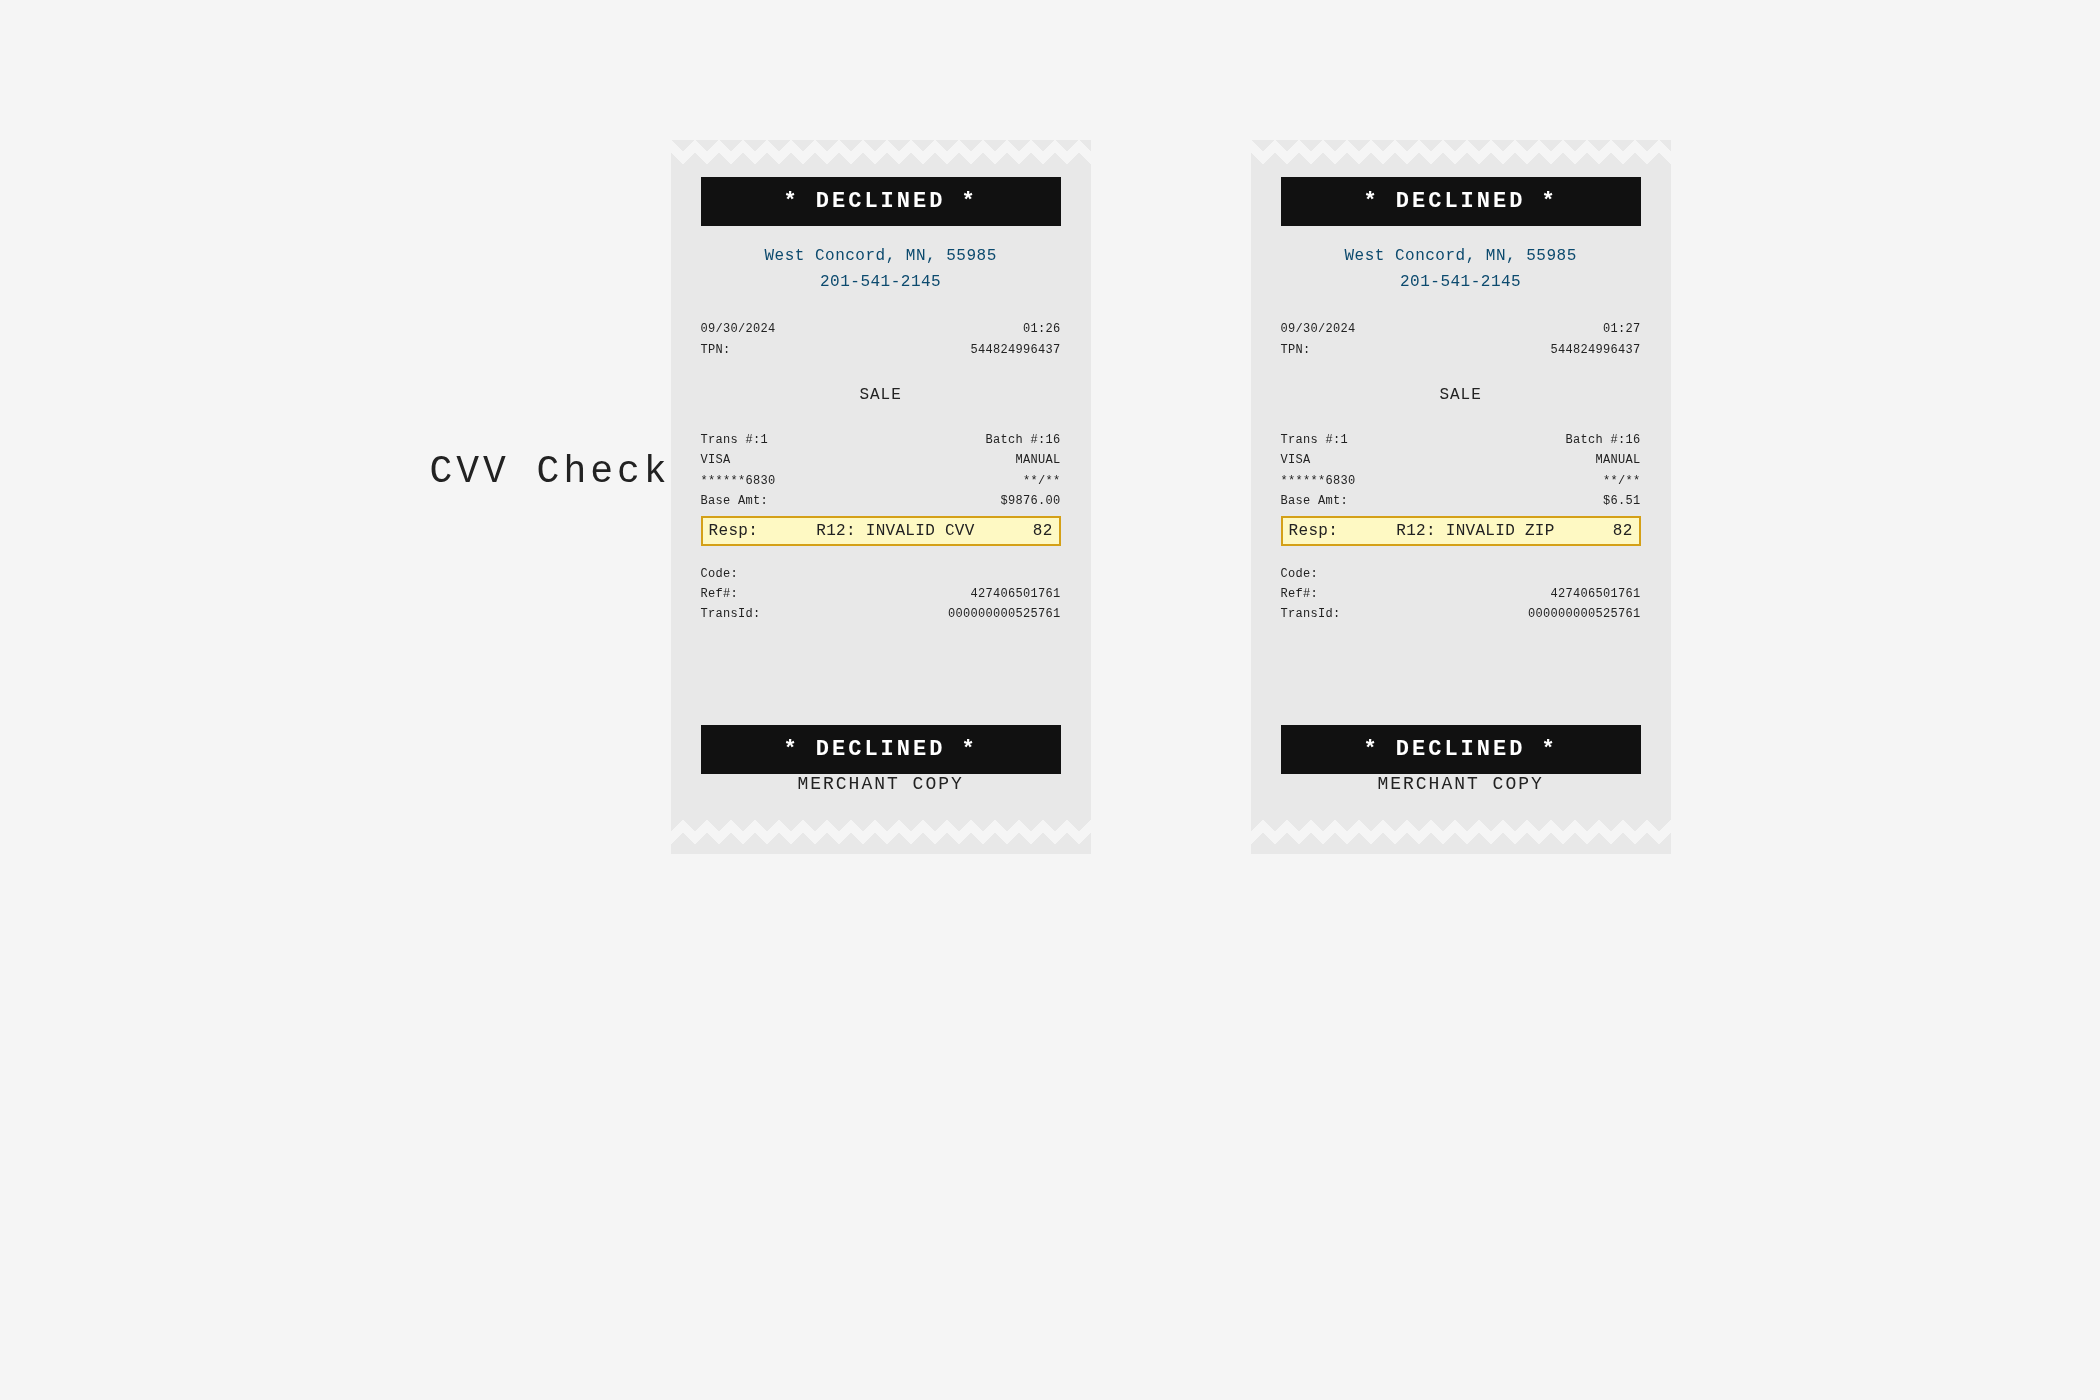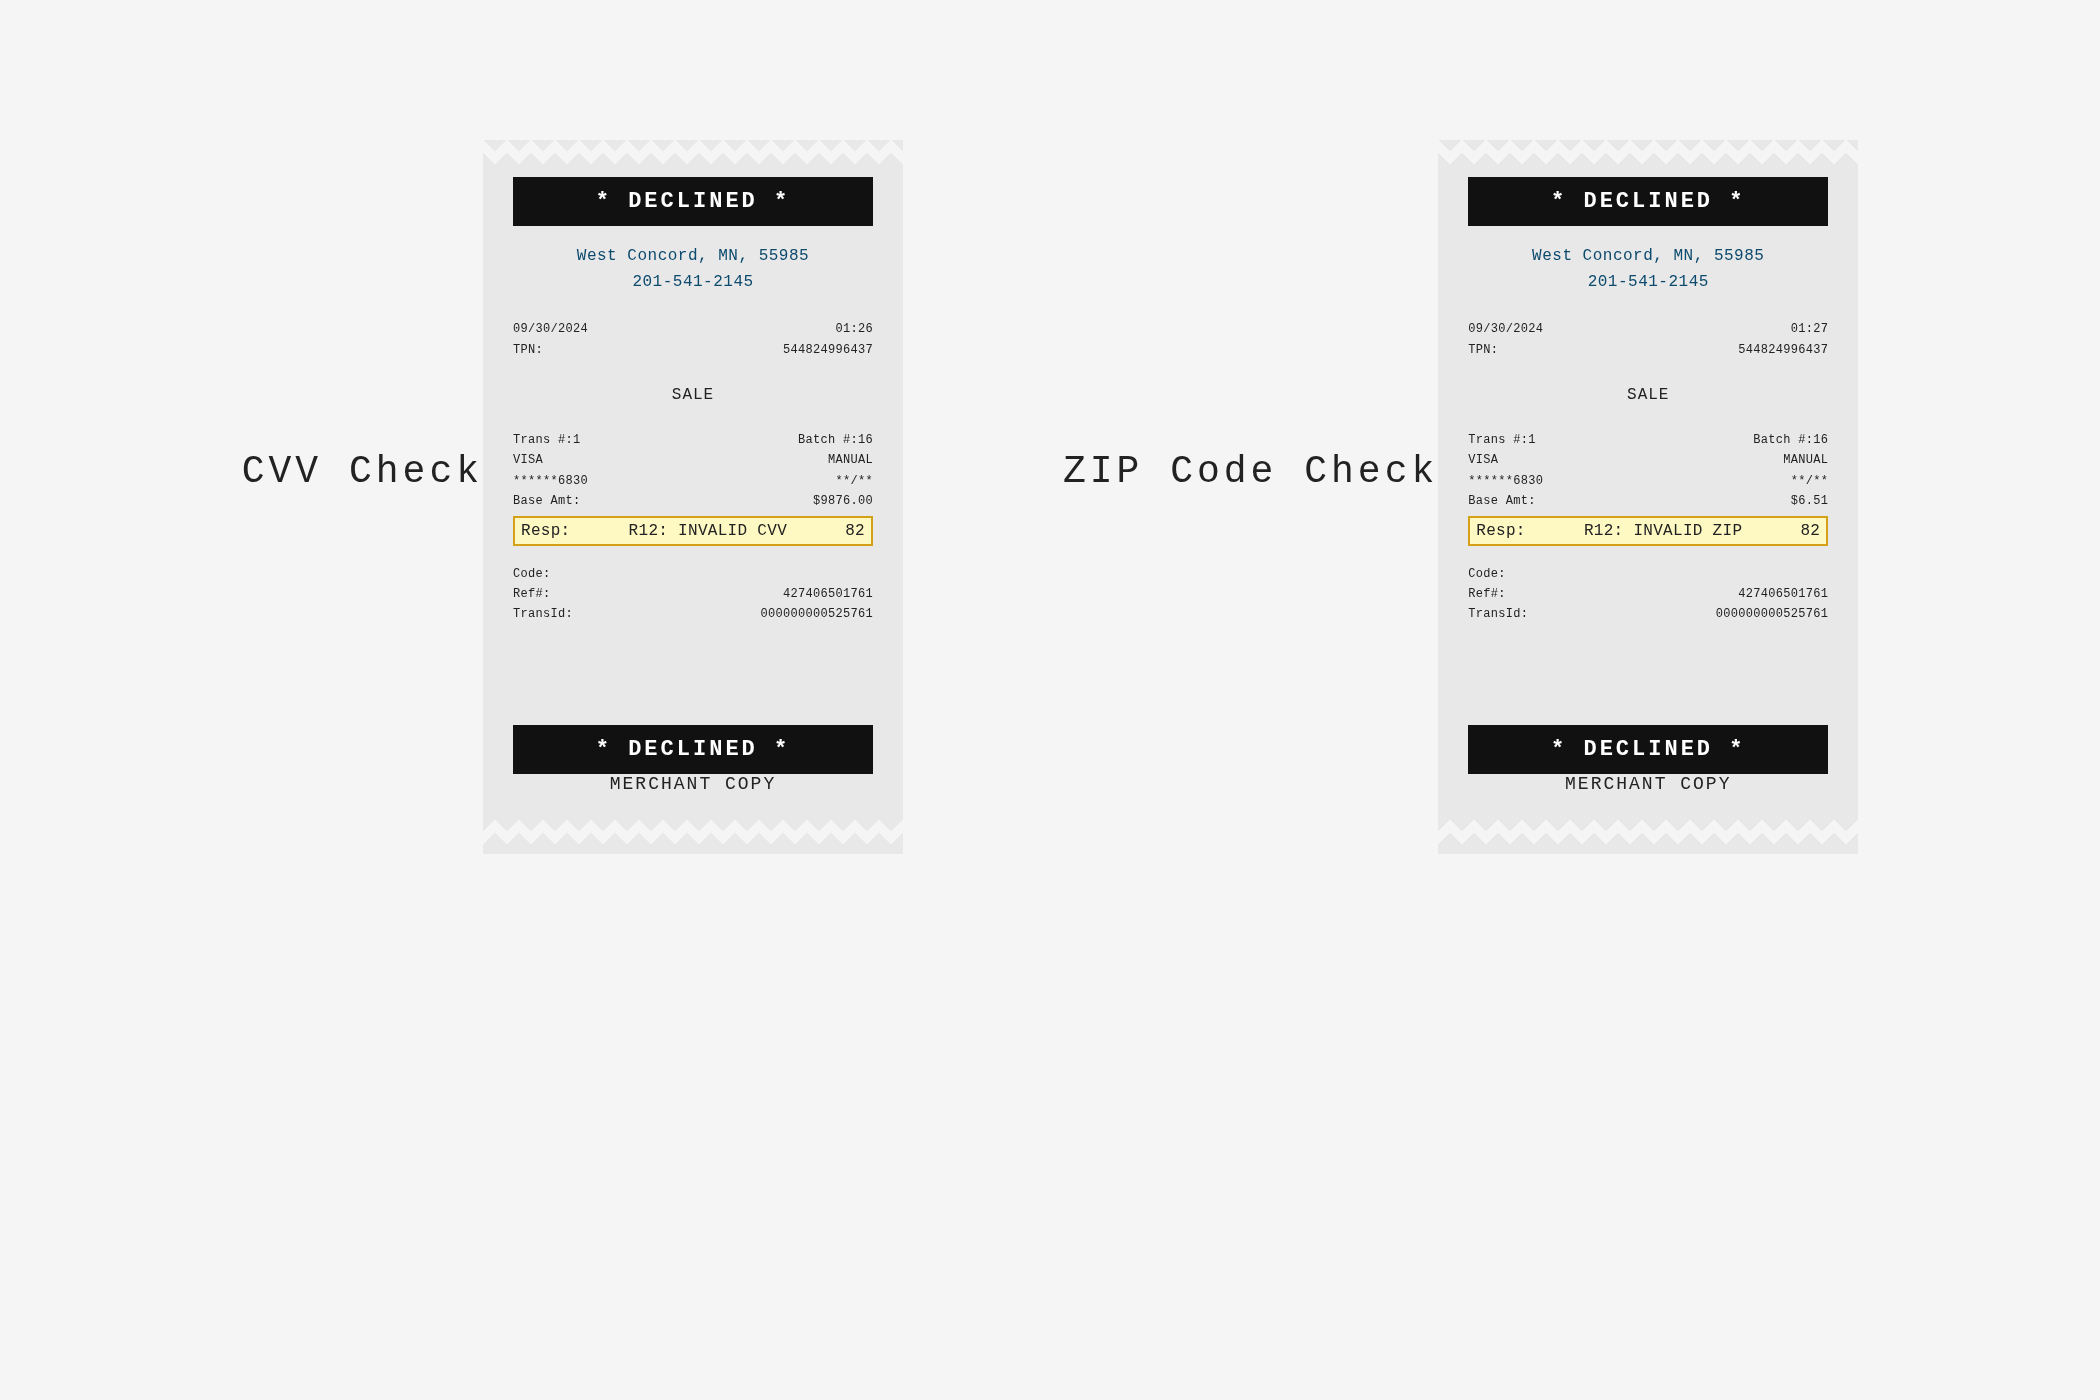--- a/index.html
+++ b/index.html
@@ -276,21 +276,20 @@
           <div class="receipt-bar-bottom">*     DECLINED     *</div>
           <div class="merchant-copy">MERCHANT COPY</div>
 
         </div>
 
         <div class="receipt-bottom"></div>
       </div>
     </div>
 
     <div class="receipt-section">
-      <div class="section-title">ZIP  Code  Check</div>
 
       <div class="receipt">
         <div class="receipt-top"></div>
 
         <div class="receipt-body">
 
           <div class="receipt-bar">*     DECLINED     *</div>
 
           <div class="receipt-address">
             <div>West Concord, MN, 55985</div>

